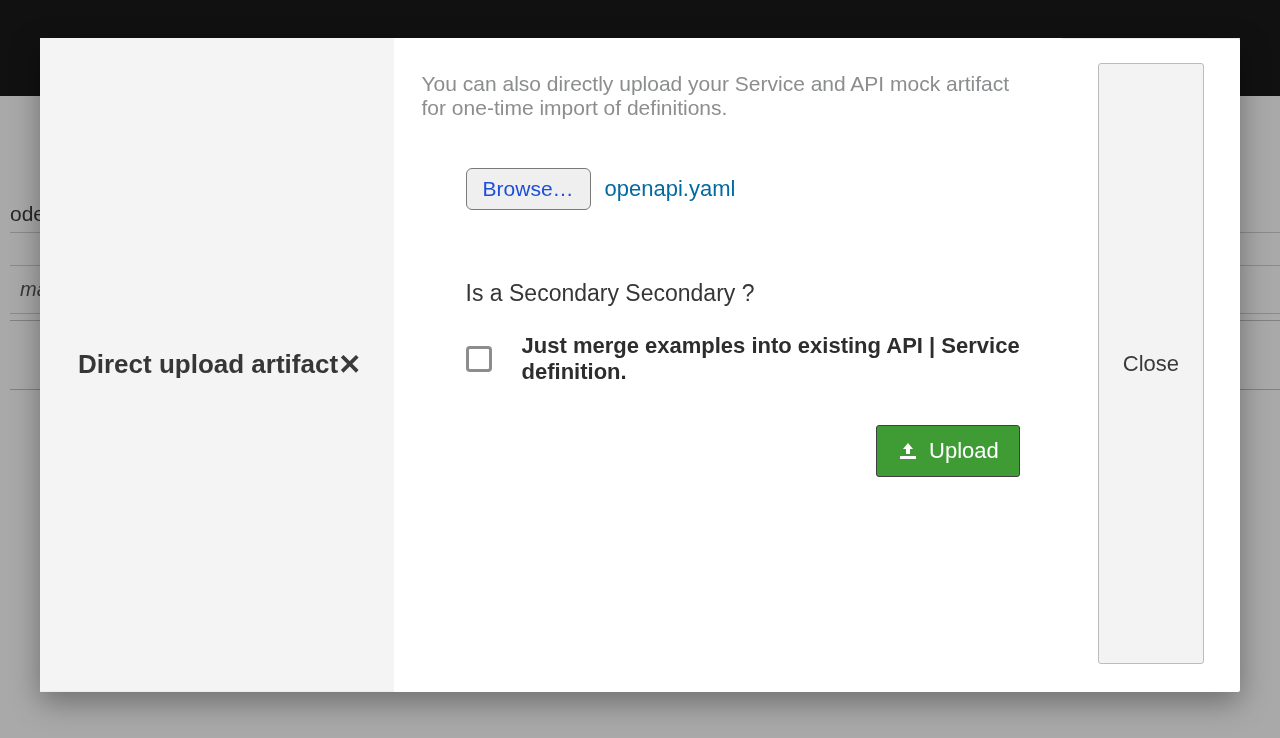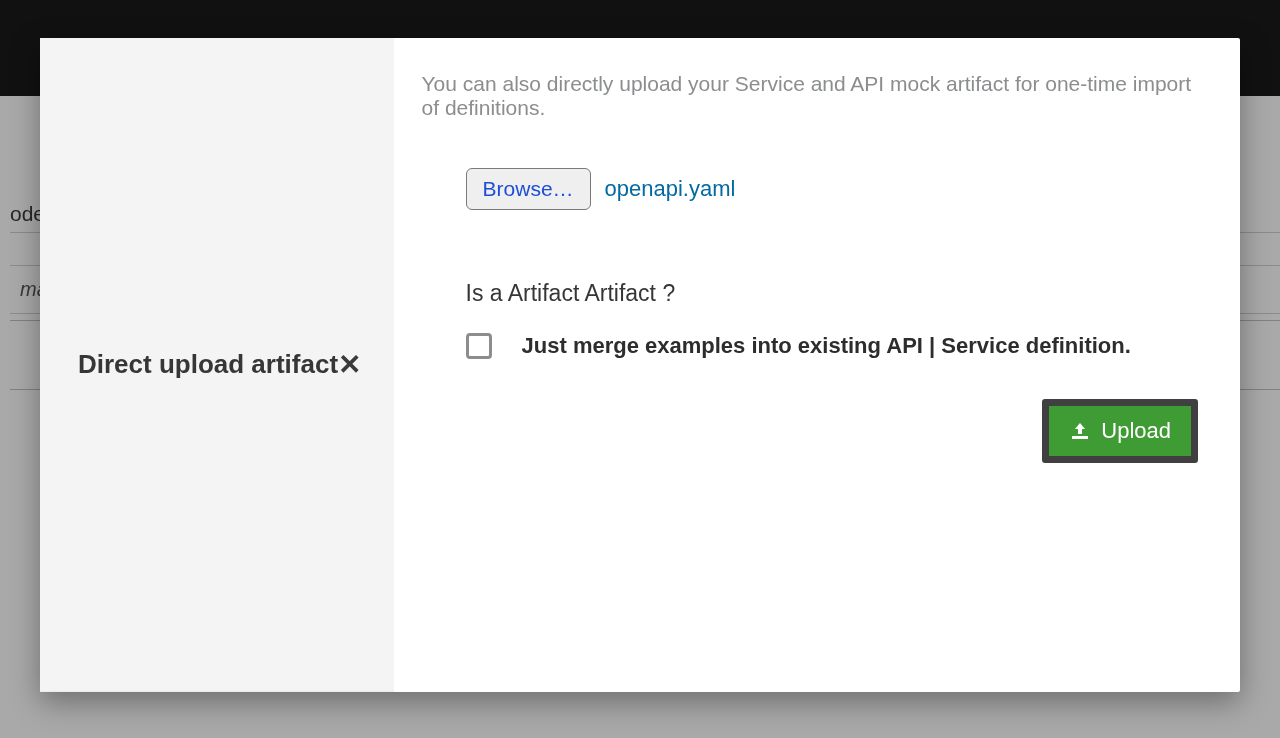--- a/index.html
+++ b/index.html
@@ -103,21 +103,21 @@
   .checkbox-label {
     font-size: 22px; font-weight: 600; color: #2d2d2d;
   }
 
   .upload-row {
     display: flex; justify-content: flex-end; padding-right: 4px;
     margin-bottom: 56px;
   }
   .upload-btn {
     background: #3f9c35;
-    border: 7px solid #404040;
+    border: 1px solid #404040;
     color: #fff; font-size: 22px;
     padding: 12px 20px;
     border-radius: 3px;
     display: inline-flex; align-items: center; gap: 10px;
     cursor: pointer; font-family: inherit;
   }
   .upload-icon svg { display: block; }
 
   .modal-footer {
     border-top: 1px solid #e9e9e9;
@@ -156,33 +156,36 @@
   </div>
 
   <div class="modal-body">
     <p class="intro">You can also directly upload your Service and API mock artifact for one-time import of definitions.</p>
 
     <div class="browse-row">
       <button class="browse-btn">Browse…</button>
       <span class="file-name">openapi.yaml</span>
     </div>
 
-    <div class="secondary-label">Is a Artifact Artifact ?</div>
+    <div class="secondary-label">Is a Secondary Secondary ?</div>
 
     <div class="checkbox-row">
       <div class="checkbox" role="checkbox" aria-checked="false"></div>
       <span class="checkbox-label">Just merge examples into existing API | Service definition.</span>
     </div>
 
     <div class="upload-row">
       <button class="upload-btn">
         <span class="upload-icon">
           <svg width="22" height="20" viewBox="0 0 22 20" fill="none">
             <path d="M11 2 L16 8 H13 V13 H9 V8 H6 Z" fill="#ffffff"></path>
             <rect x="3" y="15" width="16" height="3" fill="#ffffff"></rect>
           </svg>
         </span>
         <span>Upload</span>
       </button>
     </div>
   </div>
 
+  <div class="modal-footer">
+    <button class="close-btn">Close</button>
+  </div>
 </div>
 
 </body></html>

